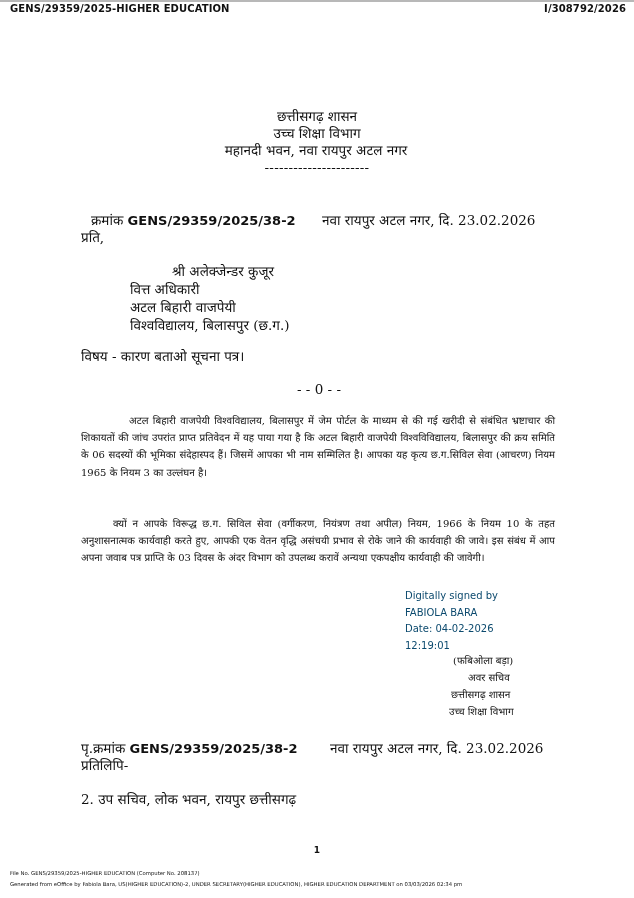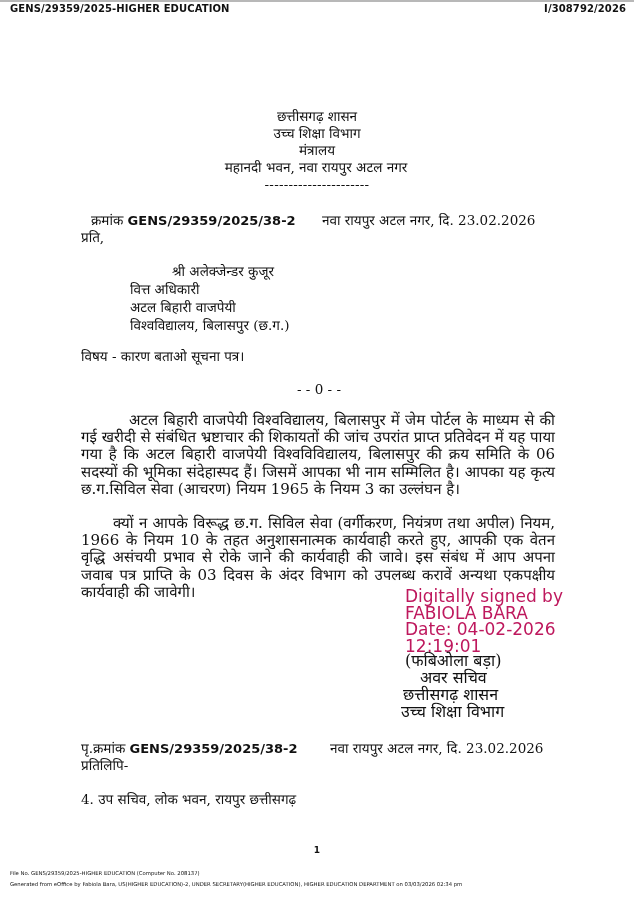--- a/index.html
+++ b/index.html
@@ -19,47 +19,46 @@
   .t { position: absolute; font-size: 13.5px; line-height: 17px; white-space: nowrap; }
   .center-block { position: absolute; left: 0; width: 634px; top: 108px; text-align: center; font-size: 13.5px; line-height: 17px; }
   .center-block div { white-space: nowrap; }
   .center-block .l4 { margin-left: -2px; }
   .dash { letter-spacing: 0.2px; }
 
   .bold-ref { font-family: "DejaVu Sans", sans-serif; font-weight: bold; font-size: 13px; }
 
   .para {
     position: absolute; left: 81px; width: 474px;
-    font-size: 15px; line-height: 17.2px; text-align: justify;
+    font-size: 10px; line-height: 17.2px; text-align: justify;
   }
   .para .indent { display: inline-block; width: 48px; }
   .para2 .indent { display: inline-block; width: 32px; }
 
   .sig {
     position: absolute; left: 405px; top: 588px; font-family: "DejaVu Sans", sans-serif;
-    font-size: 17px; line-height: 16.5px; color: #be185d;
+    font-size: 10px; line-height: 16.5px; color: #0c4a6e;
   }
-  .sig-h { position: absolute; font-size: 16px; line-height: 17px; white-space: nowrap; }
+  .sig-h { position: absolute; font-size: 10px; line-height: 17px; white-space: nowrap; margin-left: 48px; }
 
   .pageno { position: absolute; left: 0; width: 634px; top: 845px; text-align: center;
     font-family: "DejaVu Sans", sans-serif; font-weight: bold; font-size: 9px; }
   .foot { position: absolute; left: 10px; font-family: "DejaVu Sans", sans-serif;
     font-size: 5.3px; color: #111; white-space: nowrap; }
 </style>
 </head>
 <body>
 
 <div class="topline"></div>
 <div class="hdr-left">GENS/29359/2025-HIGHER EDUCATION</div>
 <div class="hdr-right">I/308792/2026</div>
 
 <div class="center-block">
   <div>छत्तीसगढ़ शासन</div>
   <div>उच्च शिक्षा विभाग</div>
-  <div>मंत्रालय</div>
   <div class="l4">महानदी भवन, नवा रायपुर अटल नगर</div>
   <div class="dash">----------------------</div>
 </div>
 
 <div class="t" style="left:91px; top:212px;">
   <span>क्रमांक</span>
   <span class="bold-ref">GENS/29359/2025/38-2</span>
 </div>
 <div class="t" style="left:322px; top:212px;">नवा रायपुर अटल नगर, दि. 23.02.2026</div>
 <div class="t" style="left:81px; top:229px;">प्रति,</div>
@@ -86,18 +85,18 @@
 <div class="sig-h" style="left:420px; top:669px;">अवर सचिव</div>
 <div class="sig-h" style="left:403px; top:686px;">छत्तीसगढ़ शासन</div>
 <div class="sig-h" style="left:401px; top:703px;">उच्च शिक्षा विभाग</div>
 
 <div class="t" style="left:81px; top:740px;">
   <span>पृ.क्रमांक</span>
   <span class="bold-ref">GENS/29359/2025/38-2</span>
 </div>
 <div class="t" style="left:330px; top:740px;">नवा रायपुर अटल नगर, दि. 23.02.2026</div>
 <div class="t" style="left:81px; top:757px;">प्रतिलिपि-</div>
-<div class="t" style="left:81px; top:791px;">4. उप सचिव, लोक भवन, रायपुर छत्तीसगढ़</div>
+<div class="t" style="left:81px; top:791px;">2. उप सचिव, लोक भवन, रायपुर छत्तीसगढ़</div>
 
 <div class="pageno">1</div>
 
 <div class="foot" style="top:870px;">File No. GENS/29359/2025-HIGHER EDUCATION (Computer No. 208137)</div>
 <div class="foot" style="top:881px;">Generated from eOffice by Fabiola Bara, US(HIGHER EDUCATION)-2, UNDER SECRETARY(HIGHER EDUCATION), HIGHER EDUCATION DEPARTMENT on 03/03/2026 02:34 pm</div>
 
 </body></html>

